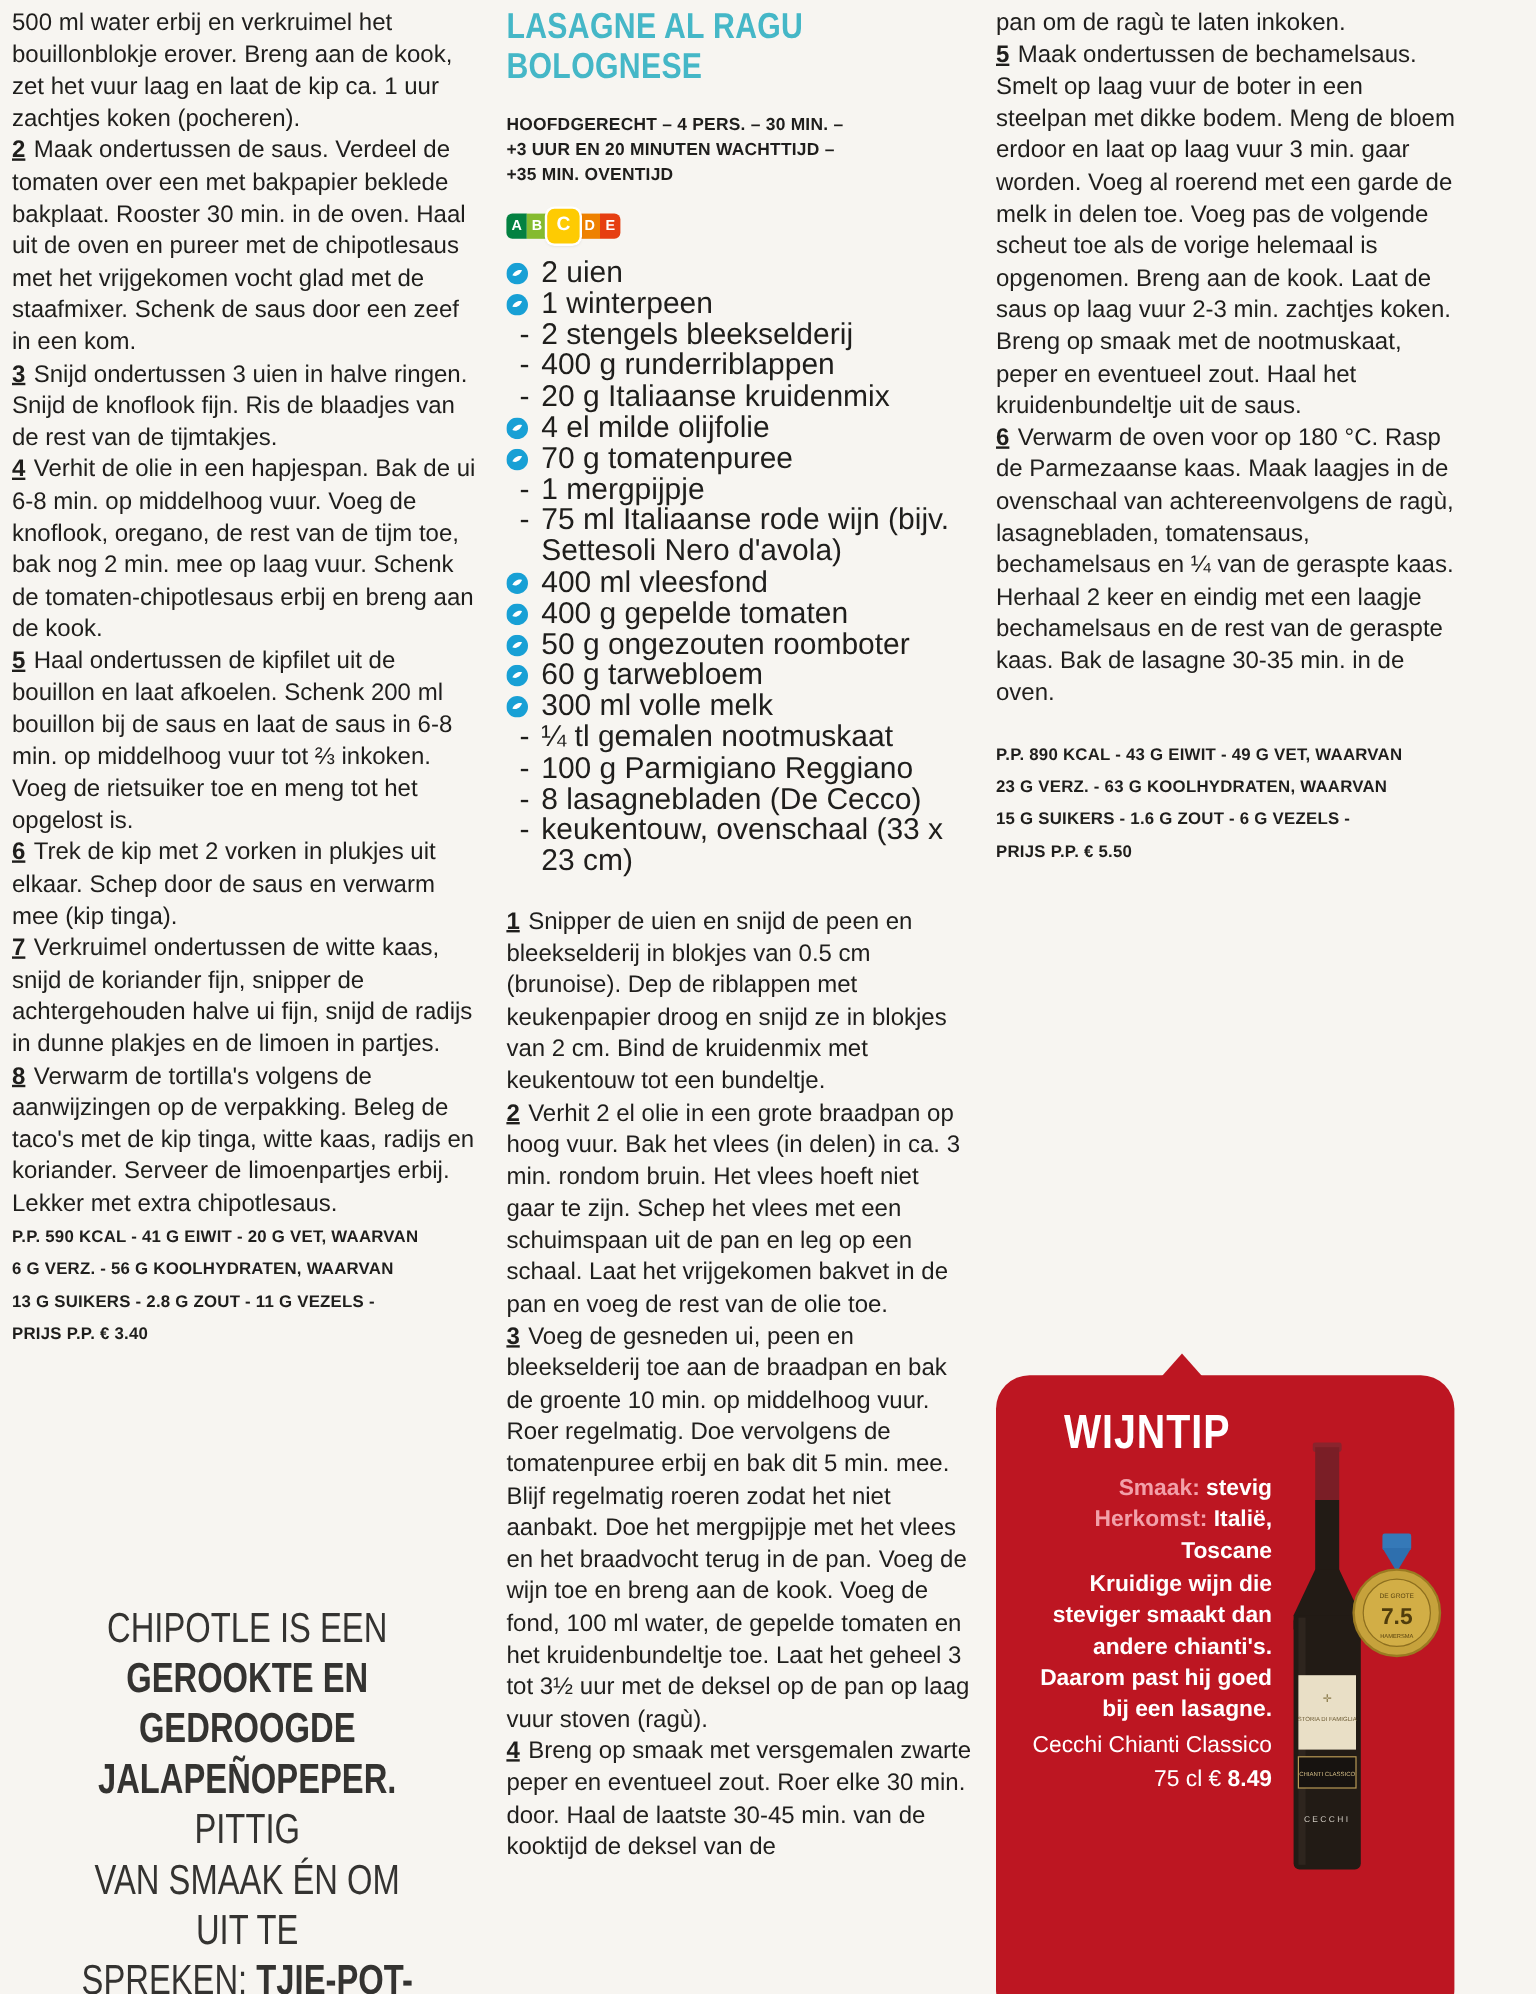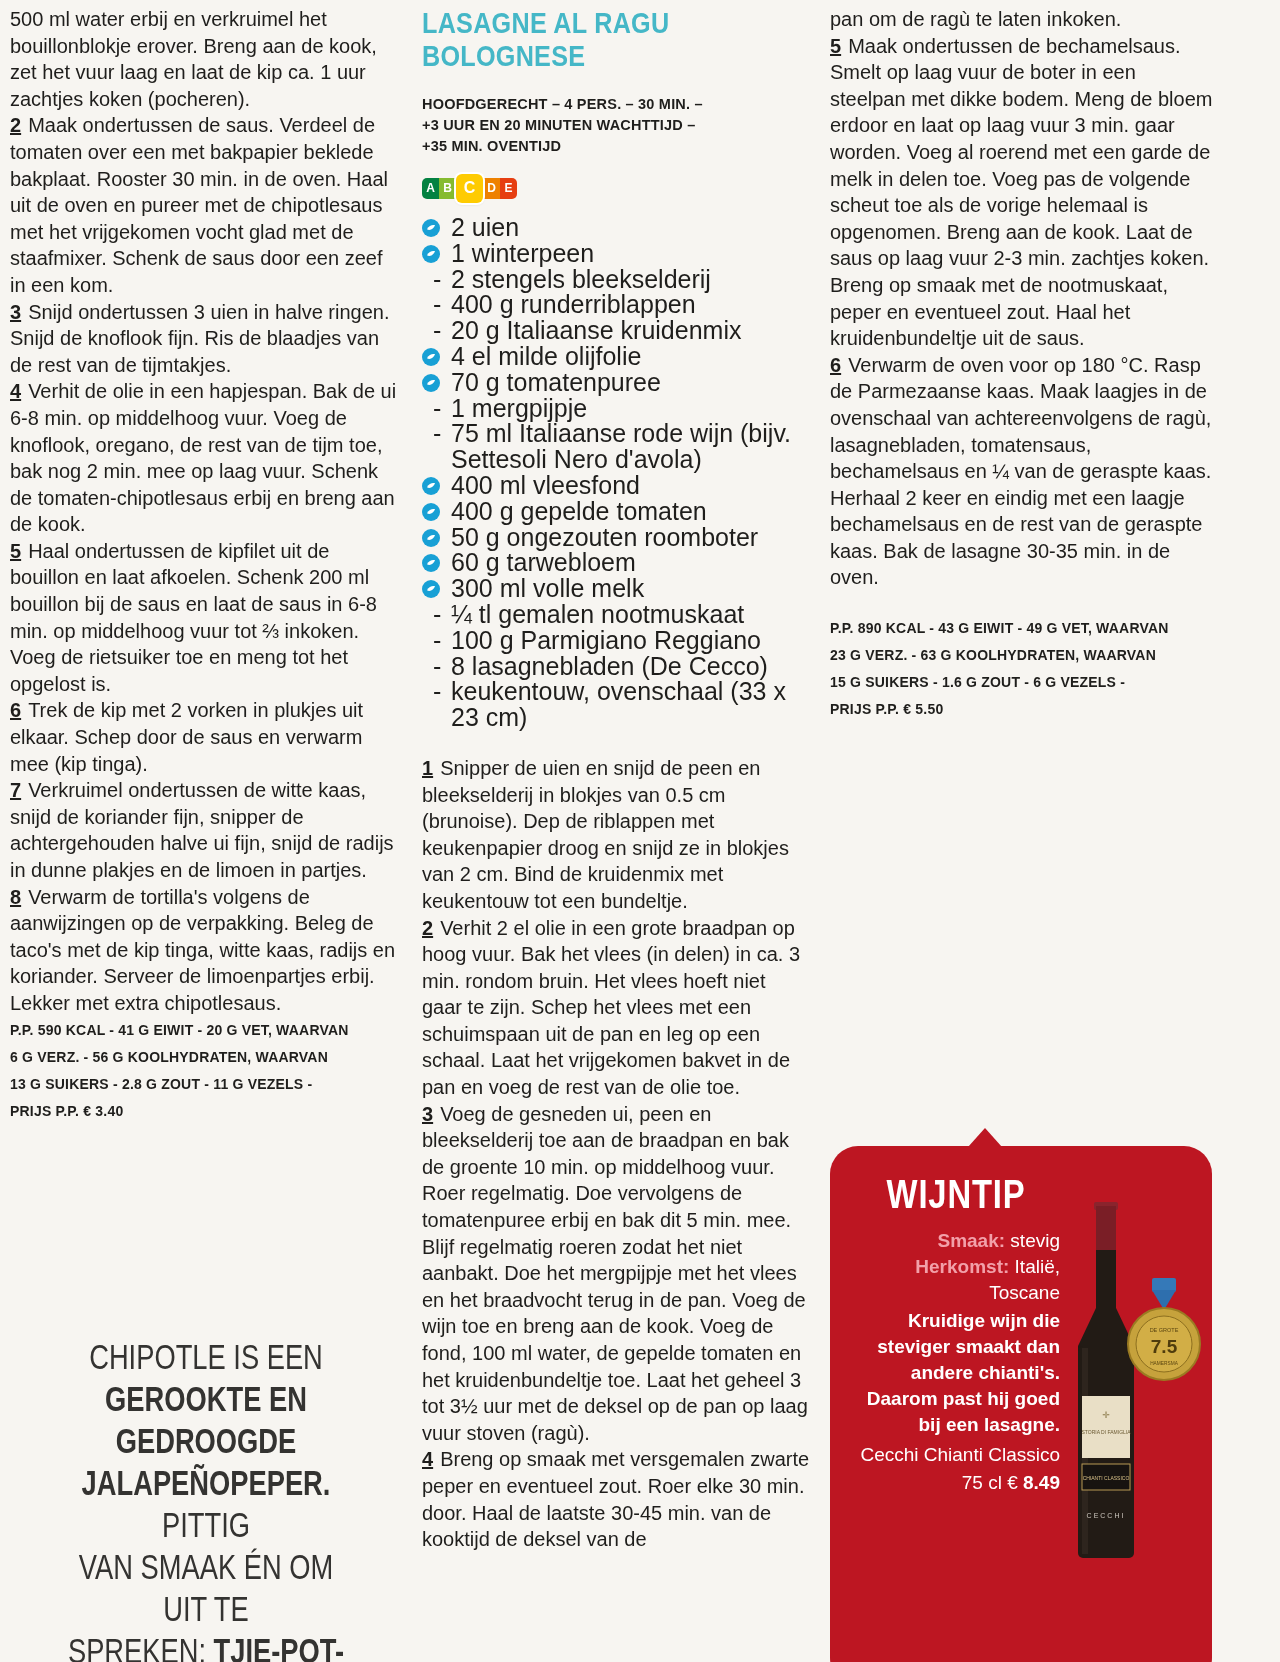--- a/index.html
+++ b/index.html
@@ -44,21 +44,21 @@
 
   .wijntip{position:absolute;left:830px;top:1146px;width:382px;height:540px;
     background:#bd1622;border-radius:28px;color:#fff}
   .wt-pointer{position:absolute;top:-18px;left:138px;width:0;height:0;
     border-left:17px solid transparent;border-right:17px solid transparent;border-bottom:19px solid #bd1622}
   .wt-content{position:absolute;left:22px;top:26px;width:208px;text-align:right;font-size:19px;line-height:26px}
   .wt-title{font-size:40px;line-height:44px;font-weight:700;text-align:center;margin:0 0 12px;
     transform:scaleX(.82);letter-spacing:1px}
   .wt-row{font-weight:700}
   .wt-label{color:#f2a0a9;font-weight:700}
-  .wt-value{font-weight:400}
+  .wt-value{font-weight:700}
   .wt-body{margin-top:2px;font-weight:700}
   .wt-product{margin-top:4px;font-weight:400}
   .wt-price{margin-top:2px;font-weight:400}
   .wt-price b{font-weight:700}
   .bottle-wrap{position:absolute;right:4px;top:50px;width:170px;height:400px}
 </style>
 </head>
 <body>
 
 <div class="page">

